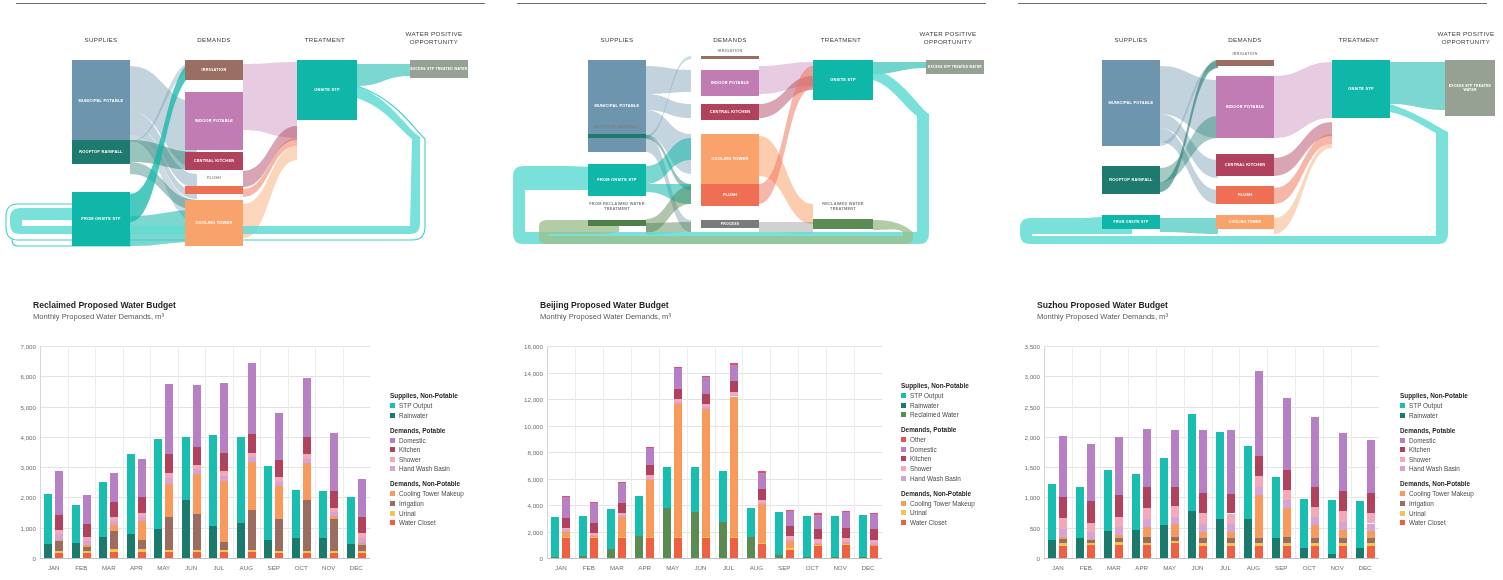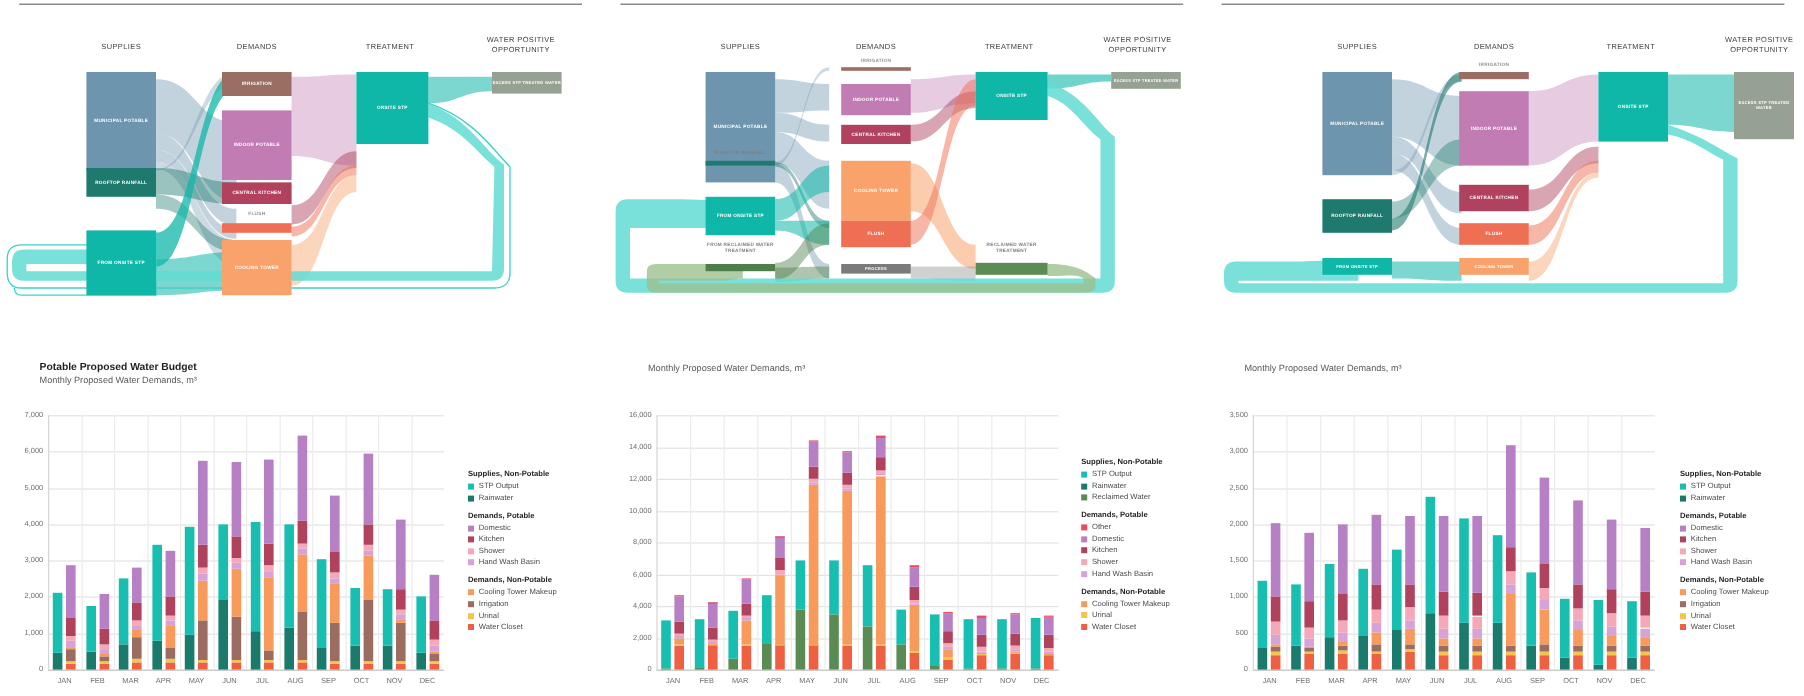--- a/index.html
+++ b/index.html
@@ -121,21 +121,21 @@
         </div>
         <div class="node" style="left: 410px; top: 56px; width: 58px; height: 18px; background: rgb(151, 161, 147); font-size: 3.4px;">
           <span>EXCESS STP TREATED WATER</span>
         </div>
         <div class="col-head" style="left: 72px; top: 32px; width: 58px;">SUPPLIES</div>
         <div class="col-head" style="left: 185px; top: 32px; width: 58px;">DEMANDS</div>
         <div class="col-head" style="left: 290px; top: 32px; width: 70px;">TREATMENT</div>
         <div class="col-head" style="left: 395px; top: 26px; width: 78px;">WATER POSITIVE OPPORTUNITY</div>
       </div>
       <div class="chart-block">
-        <div class="chart-title" style="margin-left: 33px;">Potable Proposed Water Budget</div>
+        <div class="chart-title" style="margin-left: 33px;">Reclaimed Proposed Water Budget</div>
         <div class="chart-sub" style="margin-left: 33px;">Monthly Proposed Water Demands, m³</div>
         <div class="plot" style="left: 40px; top: 46px; width: 330px; height: 212px;">
           <div class="gridline" style="left: 0px; top: 212px; width: 330px; background: rgb(191, 191, 191);"></div>
           <div class="ytick" style="left: -36px; top: 212px; width: 32px;">0</div>
           <div class="gridline" style="left: 0px; top: 181.714px; width: 330px;"></div>
           <div class="ytick" style="left: -36px; top: 181.714px; width: 32px;">1,000</div>
           <div class="gridline" style="left: 0px; top: 151.429px; width: 330px;"></div>
           <div class="ytick" style="left: -36px; top: 151.429px; width: 32px;">2,000</div>
           <div class="gridline" style="left: 0px; top: 121.143px; width: 330px;"></div>
           <div class="ytick" style="left: -36px; top: 121.143px; width: 32px;">3,000</div>
@@ -450,20 +450,21 @@
         <div class="olabel dk" style="left: 312px; top: 198px; width: 60px;">RECLAIMED WATER TREATMENT</div>
         <div class="node" style="left: 425px; top: 56px; width: 58px; height: 14px; background: rgb(151, 161, 147); font-size: 3.2px;">
           <span>EXCESS STP TREATED WATER</span>
         </div>
         <div class="col-head" style="left: 87px; top: 32px; width: 58px;">SUPPLIES</div>
         <div class="col-head" style="left: 200px; top: 32px; width: 58px;">DEMANDS</div>
         <div class="col-head" style="left: 305px; top: 32px; width: 70px;">TREATMENT</div>
         <div class="col-head" style="left: 408px; top: 26px; width: 78px;">WATER POSITIVE OPPORTUNITY</div>
       </div>
       <div class="chart-block">
+        <div class="chart-title" style="margin-left: 39px;">Beijing Proposed Water Budget</div>
         <div class="chart-sub" style="margin-left: 39px;">Monthly Proposed Water Demands, m³</div>
         <div class="plot" style="left: 46px; top: 46px; width: 335px; height: 212px;">
           <div class="gridline" style="left: 0px; top: 212px; width: 335px; background: rgb(191, 191, 191);"></div>
           <div class="ytick" style="left: -40px; top: 212px; width: 36px;">0</div>
           <div class="gridline" style="left: 0px; top: 185.5px; width: 335px;"></div>
           <div class="ytick" style="left: -40px; top: 185.5px; width: 36px;">2,000</div>
           <div class="gridline" style="left: 0px; top: 159px; width: 335px;"></div>
           <div class="ytick" style="left: -40px; top: 159px; width: 36px;">4,000</div>
           <div class="gridline" style="left: 0px; top: 132.5px; width: 335px;"></div>
           <div class="ytick" style="left: -40px; top: 132.5px; width: 36px;">6,000</div>
@@ -773,20 +774,21 @@
         </div>
         <div class="node" style="left: 443px; top: 56px; width: 50px; height: 56px; background: rgb(151, 161, 147); font-size: 3.4px;">
           <span>EXCESS STP TREATED WATER</span>
         </div>
         <div class="col-head" style="left: 100px; top: 32px; width: 58px;">SUPPLIES</div>
         <div class="col-head" style="left: 214px; top: 32px; width: 58px;">DEMANDS</div>
         <div class="col-head" style="left: 322px; top: 32px; width: 70px;">TREATMENT</div>
         <div class="col-head" style="left: 425px; top: 26px; width: 78px;">WATER POSITIVE OPPORTUNITY</div>
       </div>
       <div class="chart-block">
+        <div class="chart-title" style="margin-left: 35px;">Suzhou Proposed Water Budget</div>
         <div class="chart-sub" style="margin-left: 35px;">Monthly Proposed Water Demands, m³</div>
         <div class="plot" style="left: 42px; top: 46px; width: 335px; height: 212px;">
           <div class="gridline" style="left: 0px; top: 212px; width: 335px; background: rgb(191, 191, 191);"></div>
           <div class="ytick" style="left: -36px; top: 212px; width: 32px;">0</div>
           <div class="gridline" style="left: 0px; top: 181.714px; width: 335px;"></div>
           <div class="ytick" style="left: -36px; top: 181.714px; width: 32px;">500</div>
           <div class="gridline" style="left: 0px; top: 151.429px; width: 335px;"></div>
           <div class="ytick" style="left: -36px; top: 151.429px; width: 32px;">1,000</div>
           <div class="gridline" style="left: 0px; top: 121.143px; width: 335px;"></div>
           <div class="ytick" style="left: -36px; top: 121.143px; width: 32px;">1,500</div>

